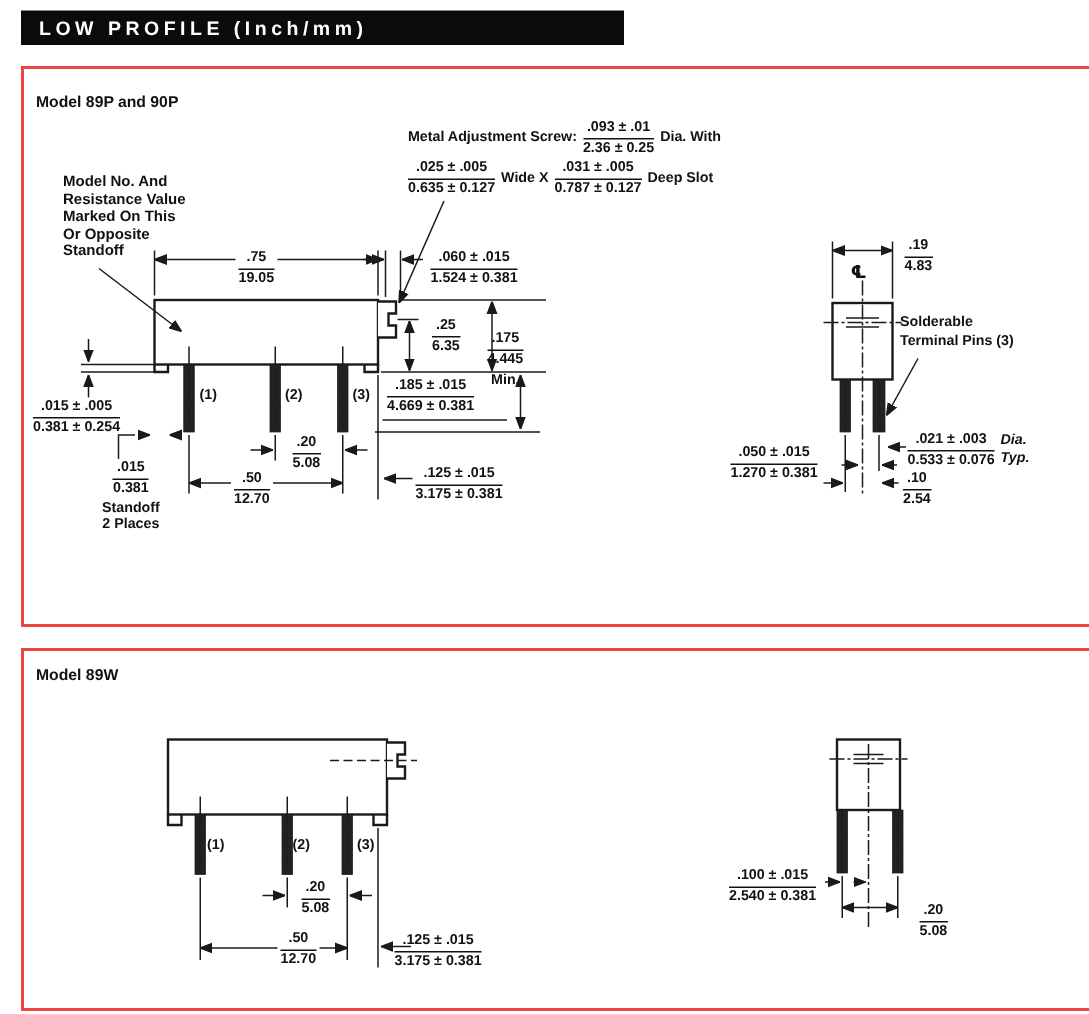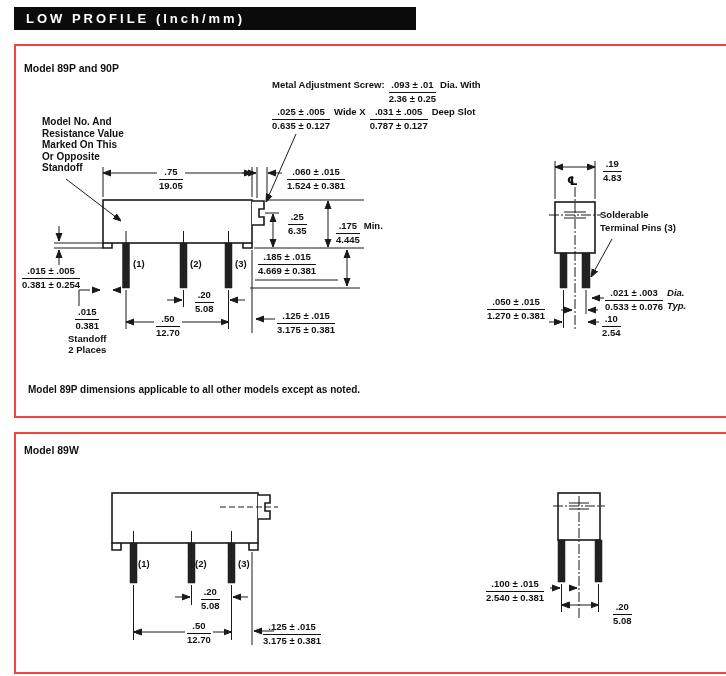--- a/index.html
+++ b/index.html
@@ -12,21 +12,21 @@
   #panel1 { left:14px; top:44px; width:698px; height:370px; }
   #panel2 { left:14px; top:432px; width:698px; height:238px; }
   .panel svg { position:absolute; left:0; top:0; }
   .hd  { position:absolute; font-weight:bold; font-size:10.5px; color:#111; white-space:nowrap; }
   .note{ position:absolute; font-weight:bold; font-size:10px; color:#111; line-height:11.6px; white-space:nowrap; }
   .lbl { position:absolute; font-weight:bold; font-size:9.5px; color:#111;
          line-height:10.5px; white-space:nowrap; }
   .frac{ display:inline-block; text-align:center; vertical-align:middle; }
   .frac .t { display:block; border-bottom:1px solid #111; padding:0 2px 1px; }
   .frac .b { display:block; padding-top:1px; }
-  .row { display:flex; align-items:flex-start; gap:4px; }
+  .row { display:flex; align-items:center; gap:4px; }
   .col { display:flex; flex-direction:column; gap:2px;font-style:italic; }
   .bg  { background:#fff; padding:0 2px; }
   .cl  { font-family:"DejaVu Sans","Liberation Sans",sans-serif; font-size:12px; font-weight:bold; }
   svg line, svg path, svg rect { stroke:#1a1a1a; }
 </style>
 </head>
 <body>
 
 <div class="page">
 
@@ -183,21 +183,21 @@
 
     <div class="lbl bg" style="left:141px; top:121px;">
       <span class="frac"><span class="t">.75</span><span class="b">19.05</span></span>
     </div>
     <div class="lbl" style="left:271px; top:121px;">
       <span class="frac"><span class="t">.060 ± .015</span><span class="b">1.524 ± 0.381</span></span>
     </div>
     <div class="lbl" style="left:272px; top:166px;">
       <span class="frac"><span class="t">.25</span><span class="b">6.35</span></span>
     </div>
-    <div class="lbl row" style="left:320px; top:175px;">
+    <div class="lbl row" style="left:309px; top:175px;flex-direction:column;">
       <span class="frac">
           <span class="t">.175</span>
           <span class="b">4.445</span>
         </span>
       <span>Min.</span>
     </div>
     <div class="lbl bg" style="left:240px; top:206px;">
       <span class="frac"><span class="t">.185 ± .015</span><span class="b">4.669 ± 0.381</span></span>
     </div>
     <div class="lbl" style="left:6px; top:220px;">
@@ -240,21 +240,20 @@
         </span>
       <span class="col">
         <span>Dia.</span>
         <span>Typ.</span>
       </span>
     </div>
     <div class="lbl" style="left:586px; top:268px;">
       <span class="frac"><span class="t">.10</span><span class="b">2.54</span></span>
     </div>
 
-    <div class="note" style="left:12px; top:338px;">Model 89P dimensions applicable to all other models except as noted.</div>
   </div>
 
   <div class="panel" id="panel2">
     <svg width="694" height="234" viewBox="0 0 694 234">
       <defs>
         <marker id="ah2" viewBox="0 0 8 8" refX="8" refY="4" markerWidth="8" markerHeight="8" orient="auto-start-reverse">
           <path d="M0,1 L8,4 L0,7 Z" fill="#1a1a1a" stroke="none"></path>
         </marker>
       </defs>
 

